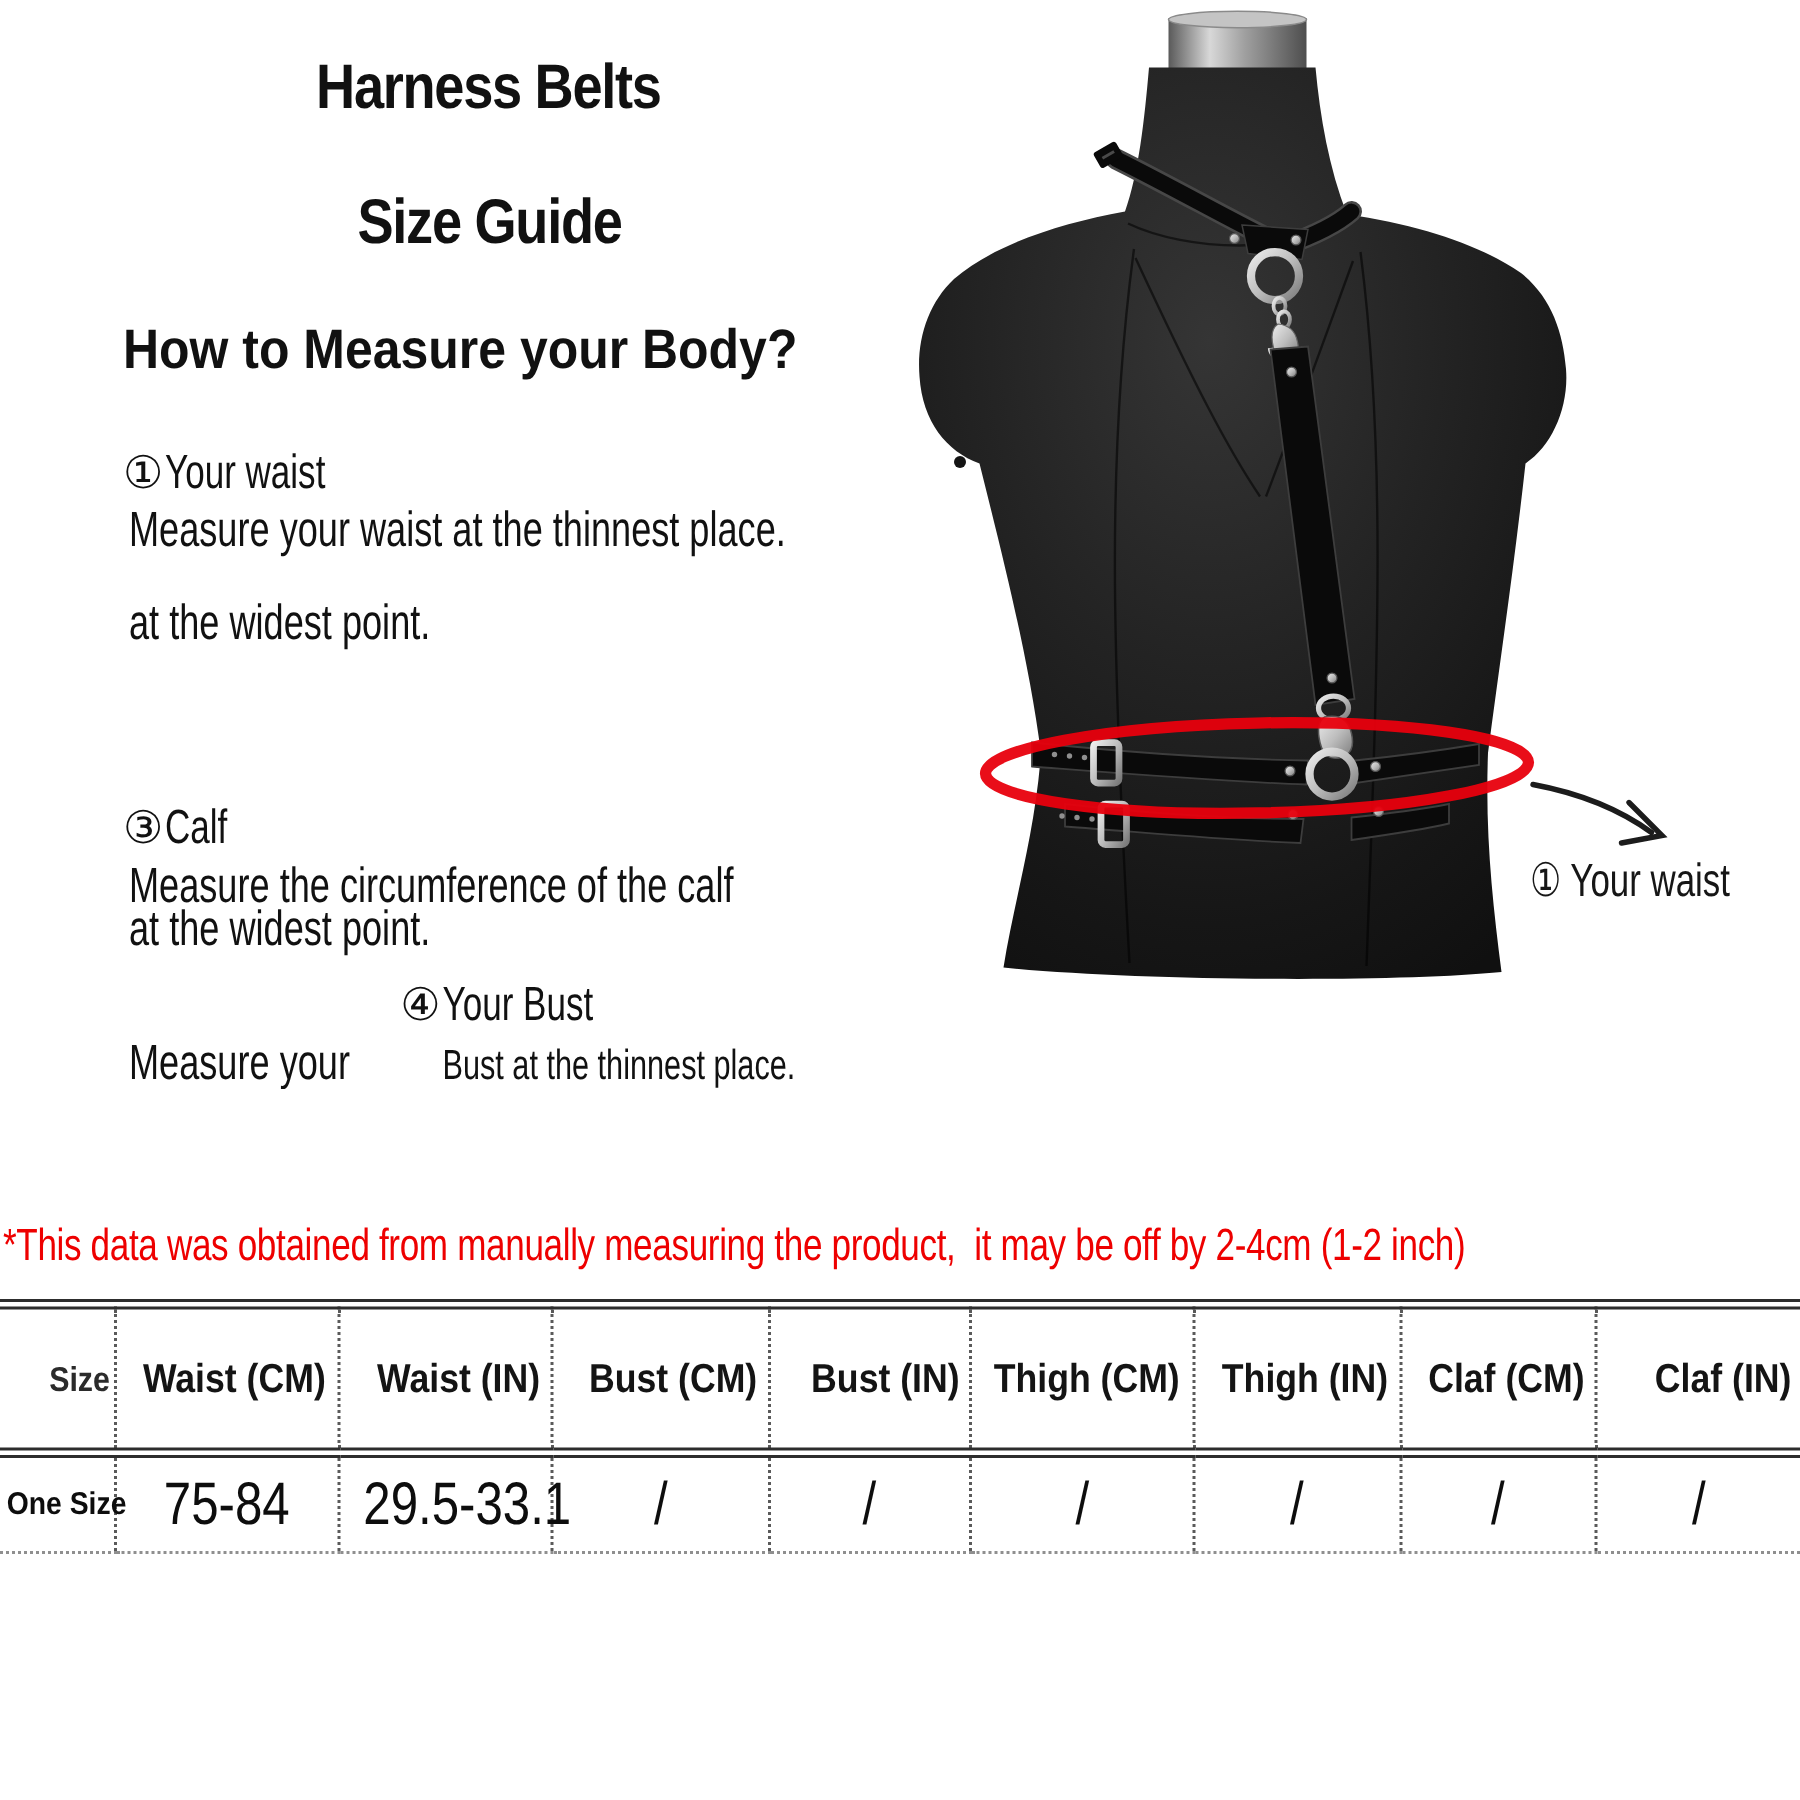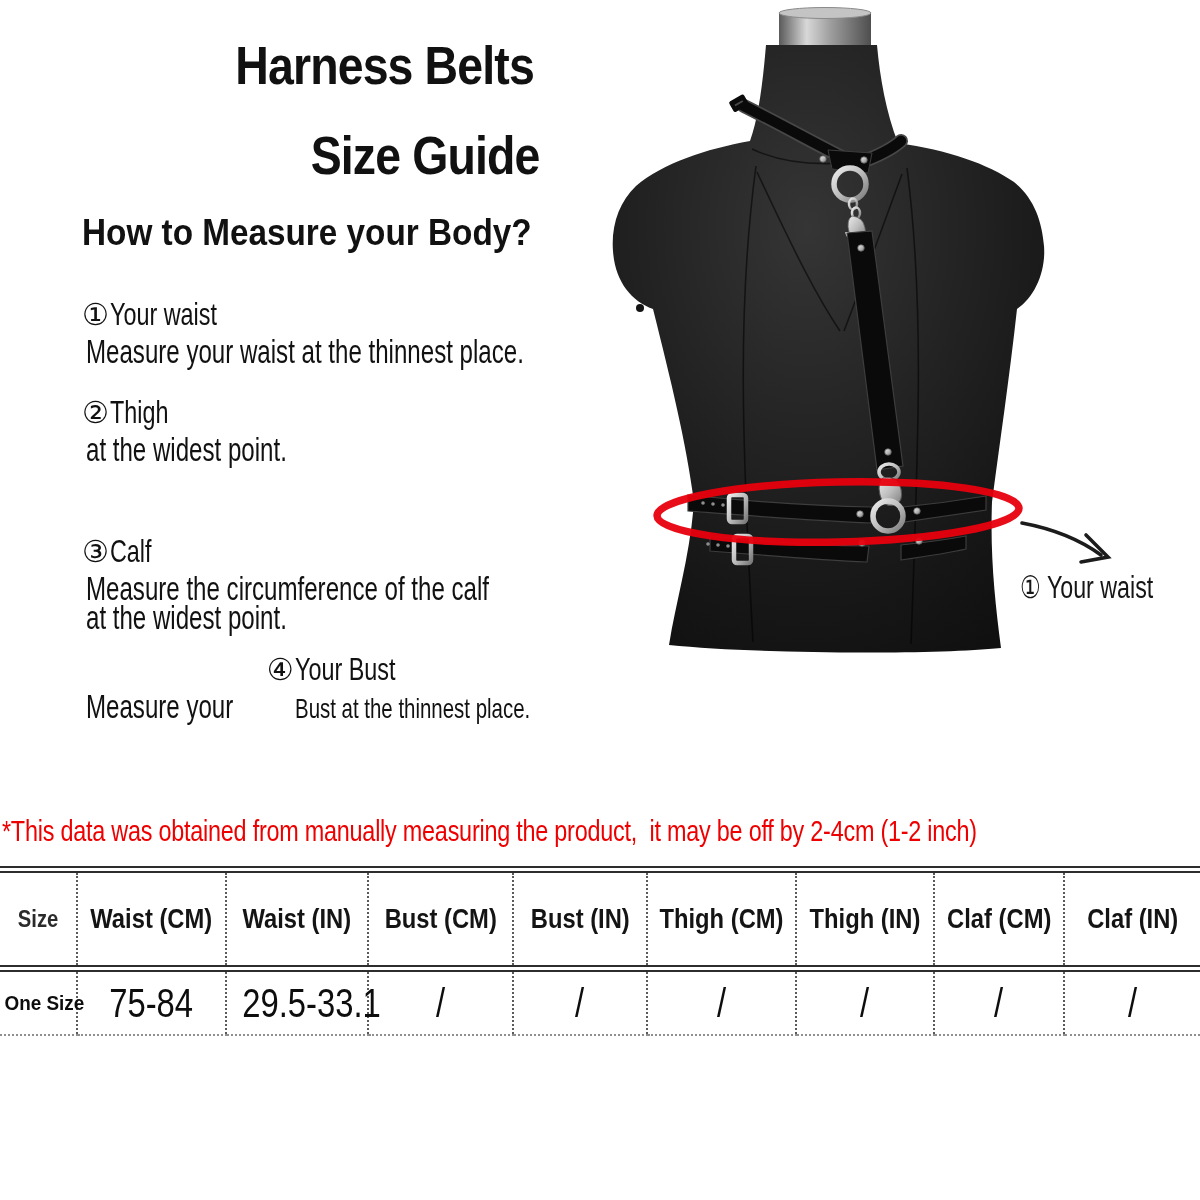--- a/index.html
+++ b/index.html
@@ -4,21 +4,21 @@
 <style>
   html,body{margin:0;padding:0;}
   body{
     width:1200px;height:1200px;background:#ffffff;position:relative;overflow:hidden;
     font-family:"Liberation Sans","DejaVu Sans",sans-serif;color:#111;
   }
   .abs{position:absolute;}
   .cond{display:inline-block;transform:scaleX(0.73);transform-origin:0 50%;white-space:nowrap;}
   .condc{display:inline-block;transform:scaleX(0.86);transform-origin:50% 50%;white-space:nowrap;}
 
-  .title-line{left:58px;width:500px;text-align:right;font-weight:bold;font-size:54px;letter-spacing:-1px;}
+  .title-line{left:76px;width:500px;text-align:center;font-weight:bold;font-size:42px;letter-spacing:-1px;}
   .title1{top:34px;}
   .title2{top:124px;}
 
   .heading{left:82px;top:212px;font-size:37px;font-weight:bold;}
   .heading .hsq{display:inline-block;transform:scaleX(0.9);transform-origin:0 50%;white-space:nowrap;}
 
   .step{left:82px;}
   .step-title{font-size:32px;line-height:34px;white-space:nowrap;}
   .step-num{font-size:30px;display:inline-block;margin-right:1px;}
   .step-desc{font-size:33px;line-height:29px;margin-top:5px;margin-left:4px;}
@@ -28,21 +28,21 @@
   .figure-svg{left:560px;top:0;}
 
   .waist-note{left:1020px;top:569px;font-size:31px;color:#161616;}
   .waist-note .cond{transform:scaleX(0.75);}
 
   .disclaimer{left:2px;top:814px;font-size:30px;white-space:pre;
     transform:scaleX(0.78);transform-origin:0 0;letter-spacing:-0.3px;font-weight:400;}
 
   table.size-table{position:absolute;left:0;top:866px;width:1200px;border-collapse:collapse;
     table-layout:fixed;border-top:7px double #2d2d2d;}
-  table.size-table th{height:92px;border-bottom:7px double #2d2d2d;text-align:center;vertical-align:middle;padding:0;}
+  table.size-table th{height:92px;border-bottom:7px double #2d2d2d;text-align:right;vertical-align:middle;padding:0;}
   table.size-table td{height:62px;border-bottom:2px dotted #8f8f8f;text-align:center;vertical-align:middle;padding:0;text-decoration:underline;}
   table.size-table th + th, table.size-table td + td{border-left:2px dotted #5a5a5a;}
   .hsqz{display:inline-block;transform:scaleX(0.88);white-space:nowrap;font-weight:bold;font-size:27px;color:#141414;}
   .hsqz-size{font-size:23px;color:#2b2b2b;}
   .vsqz{display:inline-block;transform:scaleX(0.82);white-space:nowrap;font-size:40px;font-weight:400;color:#0d0d0d;}
   .vsqz-size{font-size:21px;font-weight:bold;transform:scaleX(0.9);}
 </style>
 </head>
 <body>
 
@@ -50,21 +50,20 @@
 <div class="abs title-line title2"><span class="condc">Size Guide</span></div>
 
 <div class="abs heading"><span class="hsq">How to Measure your Body?</span></div>
 
 <div class="abs step s1">
   <div class="step-title"><span class="step-num">①</span><span class="cond"> Your waist</span></div>
   <div class="step-desc"><span class="cond">Measure your waist at the thinnest place.</span></div>
 </div>
 
 <div class="abs step s2">
-  <div class="step-title"><span class="step-num">②</span><span class="cond">Thigh</span></div>
   <div class="step-desc">
     <div><span class="cond">at the widest point.</span></div>
   </div>
 </div>
 
 <div class="abs step s3">
   <div class="step-title"><span class="step-num">③</span><span class="cond">Calf</span></div>
   <div class="step-desc">
     <div><span class="cond">Measure the circumference of the calf</span></div>
     <div><span class="cond">at the widest point.</span></div>

